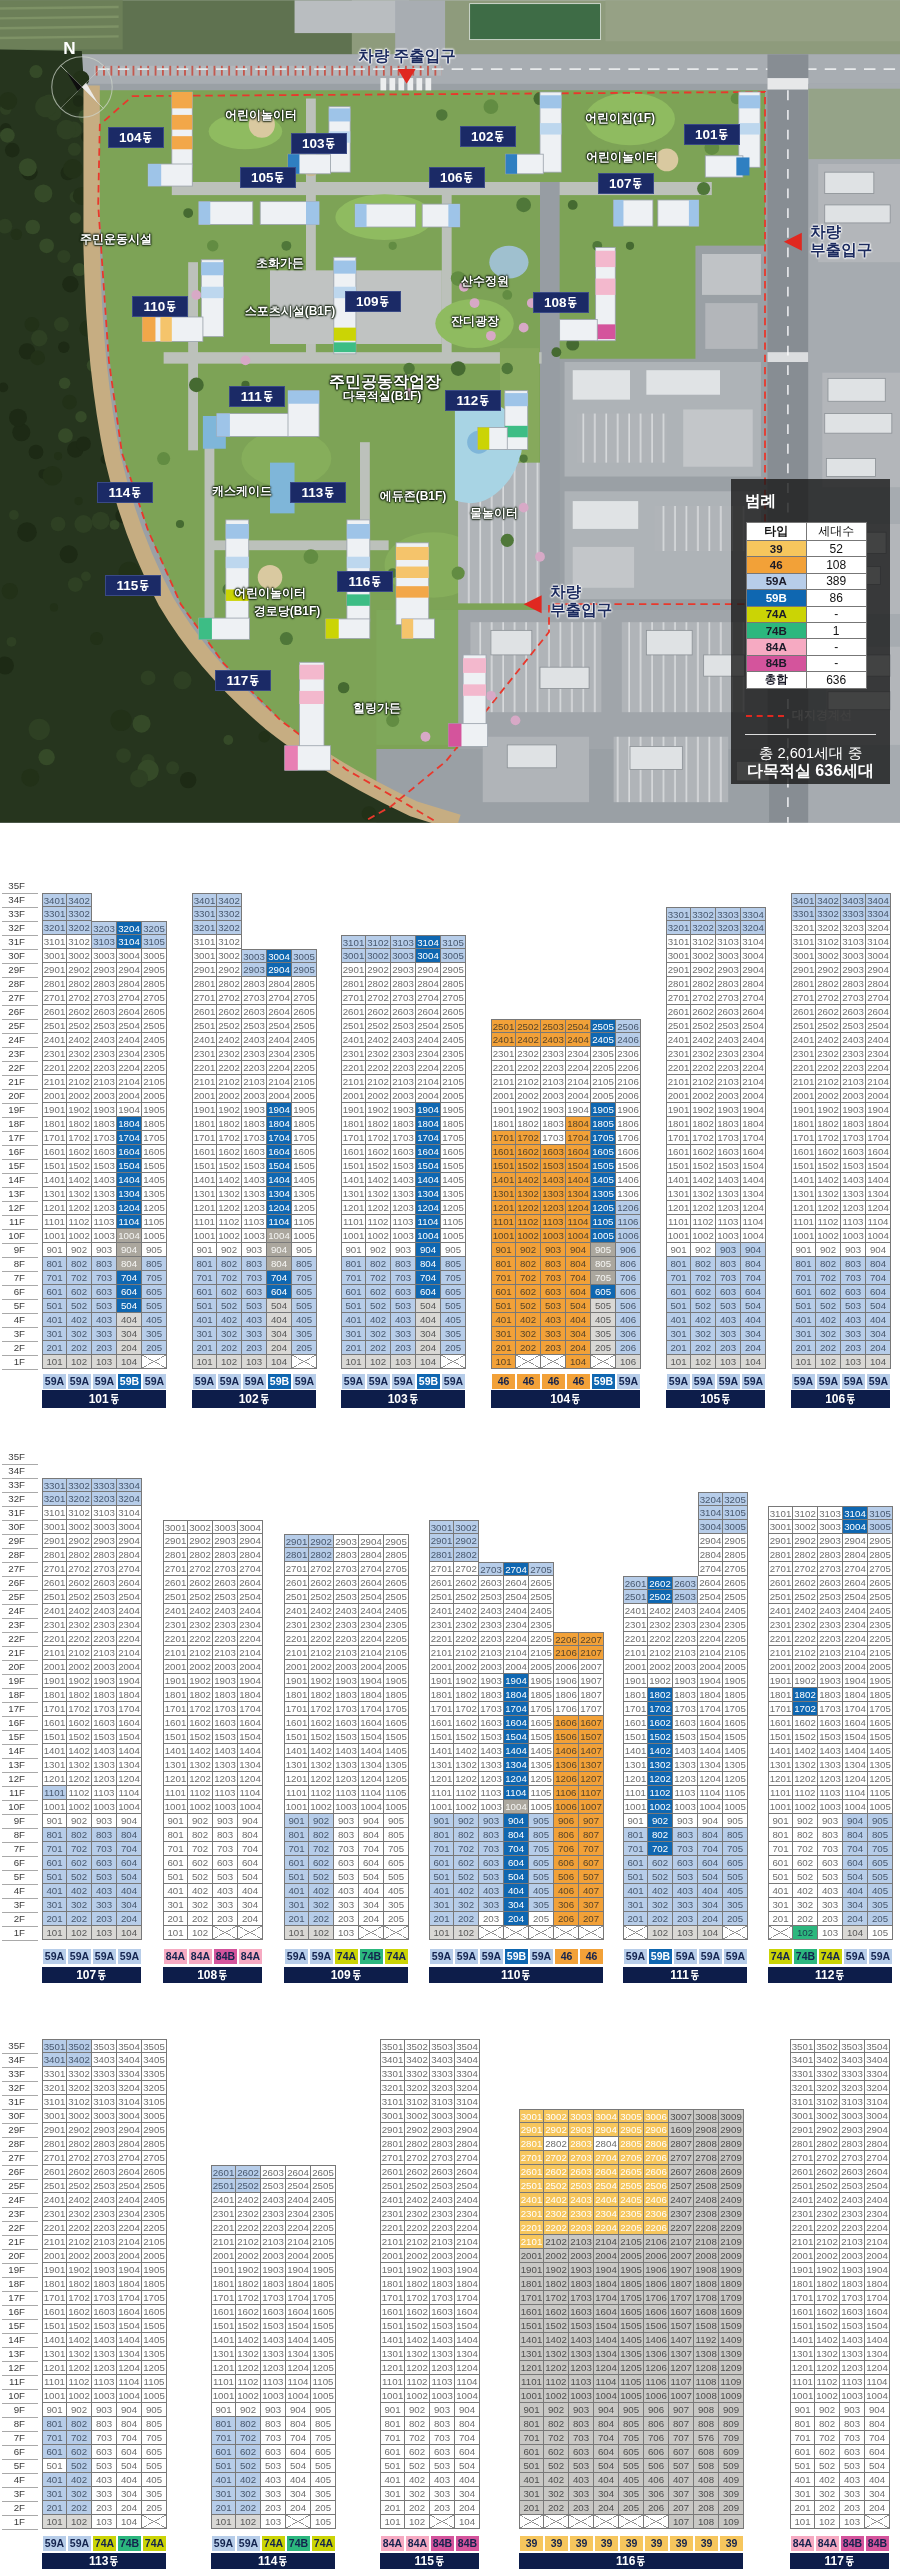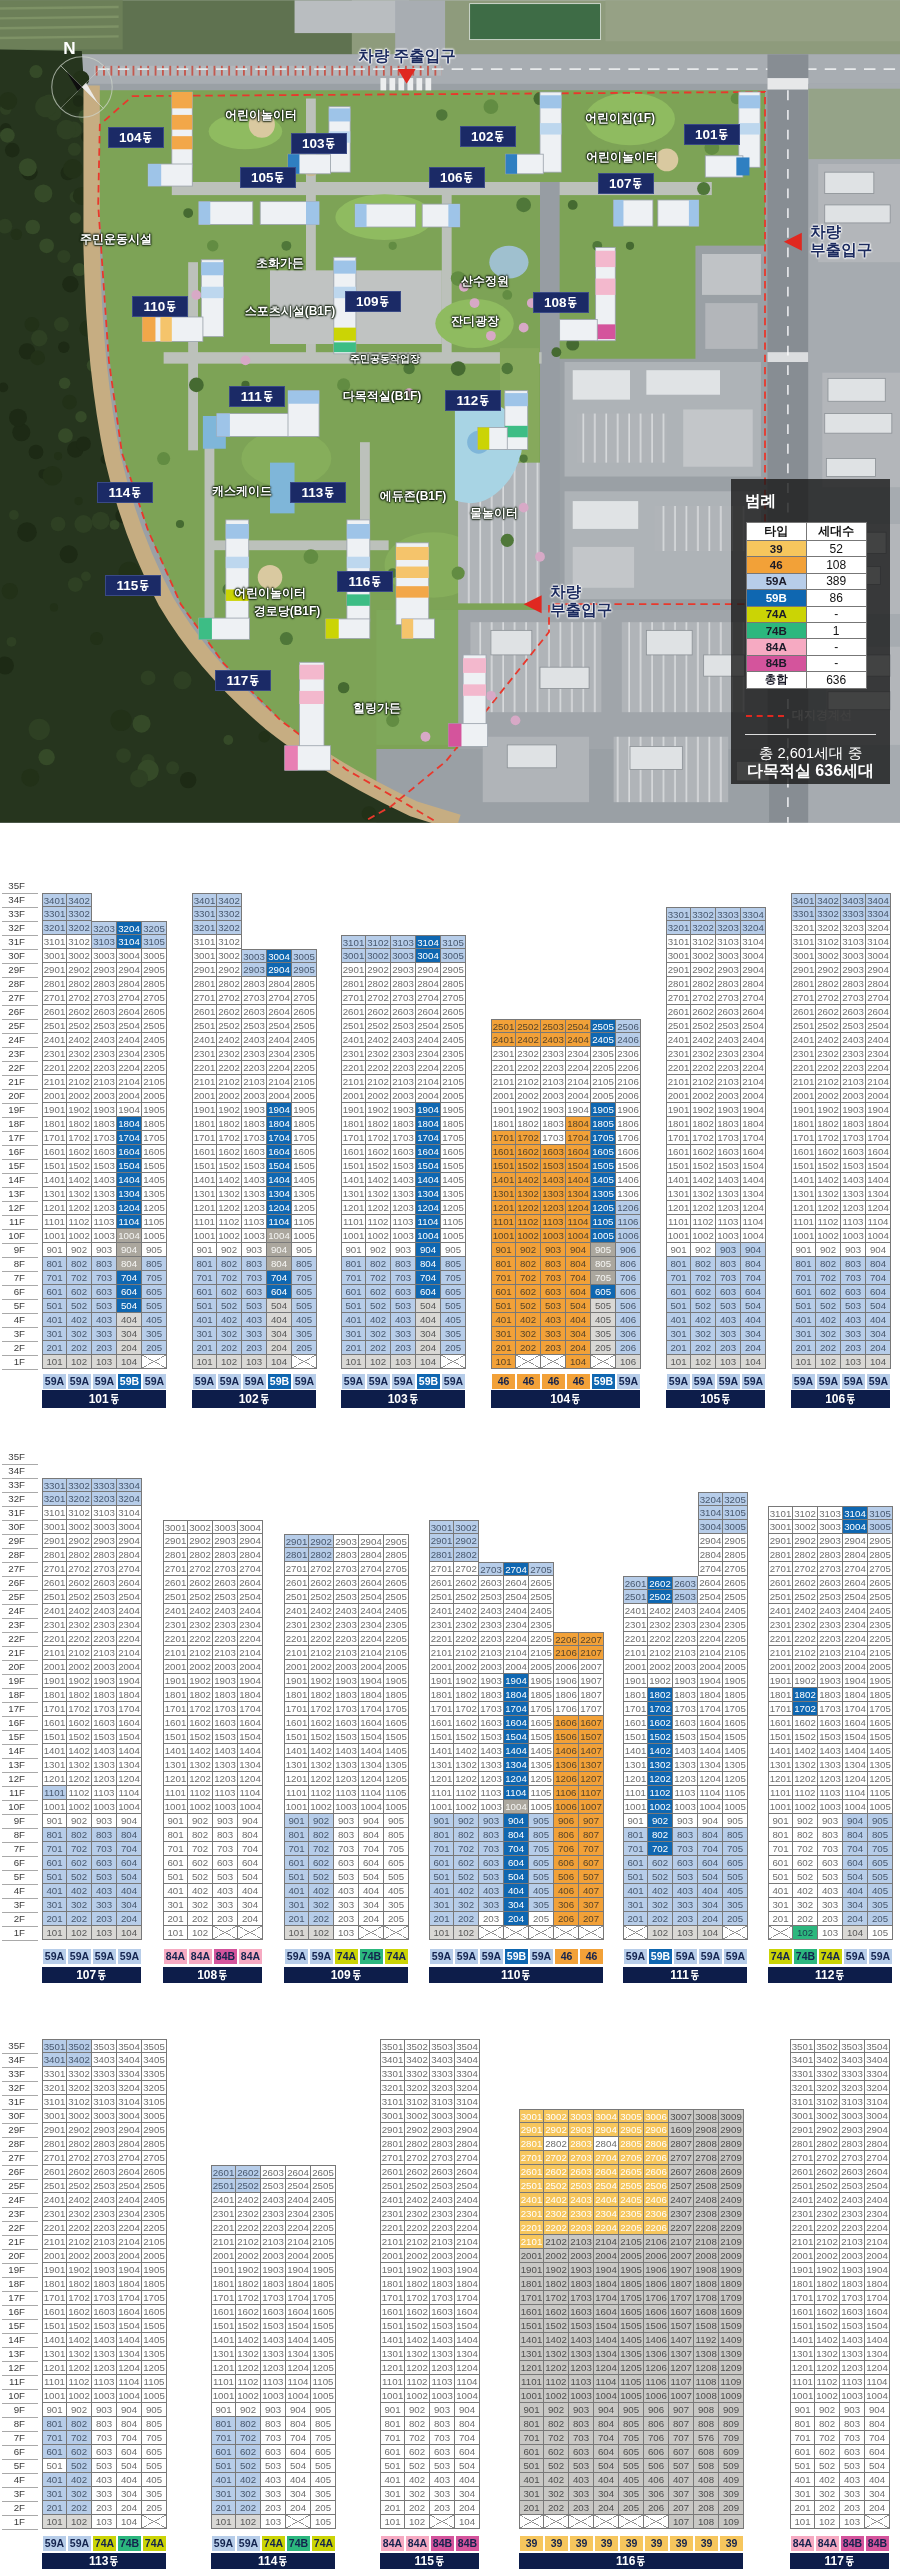--- a/index.html
+++ b/index.html
@@ -621,21 +621,21 @@
 <div class="plab" style="left:116px;top:231px;transform:translateX(-50%);font-size:12px">주민운동시설</div>
 
 <div class="plab" style="left:280px;top:255px;transform:translateX(-50%);font-size:12px">초화가든</div>
 
 <div class="plab" style="left:290px;top:303px;transform:translateX(-50%);font-size:12px">스포츠시설(B1F)</div>
 
 <div class="plab" style="left:485px;top:273px;transform:translateX(-50%);font-size:12px">산수정원</div>
 
 <div class="plab" style="left:475px;top:313px;transform:translateX(-50%);font-size:12px">잔디광장</div>
 
-<div class="plab" style="left:385px;top:352px;transform:translateX(-50%);font-size:10px">주민공동작업장</div>
+<div class="plab" style="left:385px;top:372px;transform:translateX(-50%);font-size:16px">주민공동작업장</div>
 
 <div class="plab" style="left:382px;top:388px;transform:translateX(-50%);font-size:12px">다목적실(B1F)</div>
 
 <div class="plab" style="left:242px;top:483px;transform:translateX(-50%);font-size:12px">캐스케이드</div>
 
 <div class="plab" style="left:413px;top:488px;transform:translateX(-50%);font-size:12px">에듀존(B1F)</div>
 
 <div class="plab" style="left:494px;top:505px;transform:translateX(-50%);font-size:12px">물놀이터</div>
 
 <div class="plab" style="left:270px;top:585px;transform:translateX(-50%);font-size:12px">어린이놀이터</div>
@@ -649,21 +649,21 @@
 <div class="nlab" style="left:810px;top:223px">차량<br>부출입구</div>
 
 <div class="nlab" style="left:550px;top:583px">차량<br>부출입구</div>
 
 <div class="leg">
     <div style="position:absolute;left:14px;top:11.5px;color:#fff;font-size:15.6px;font-weight:bold">범례</div>
     <table>
       <tbody>
         <tr>
           <td class="n" style="font-weight:bold">타입</td>
-          <td class="n" style="font-weight:bold">세대수</td>
+          <td class="n" style="font-weight:normal">세대수</td>
         </tr>
         <tr>
           <td style="background:#f6c65d;color:#1a1a28">39</td>
           <td class="n">52</td>
         </tr>
         <tr>
           <td style="background:#f2a138;color:#1a1a28">46</td>
           <td class="n">108</td>
         </tr>
         <tr>

